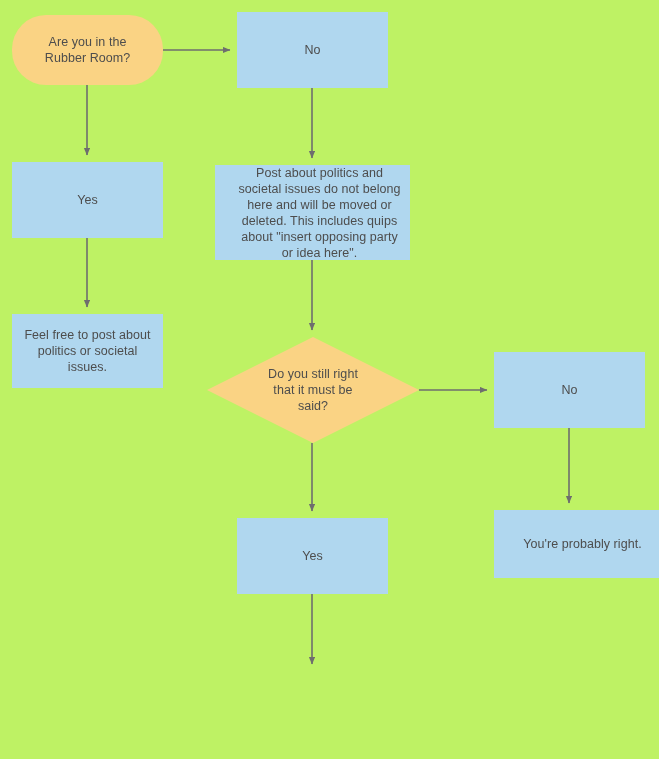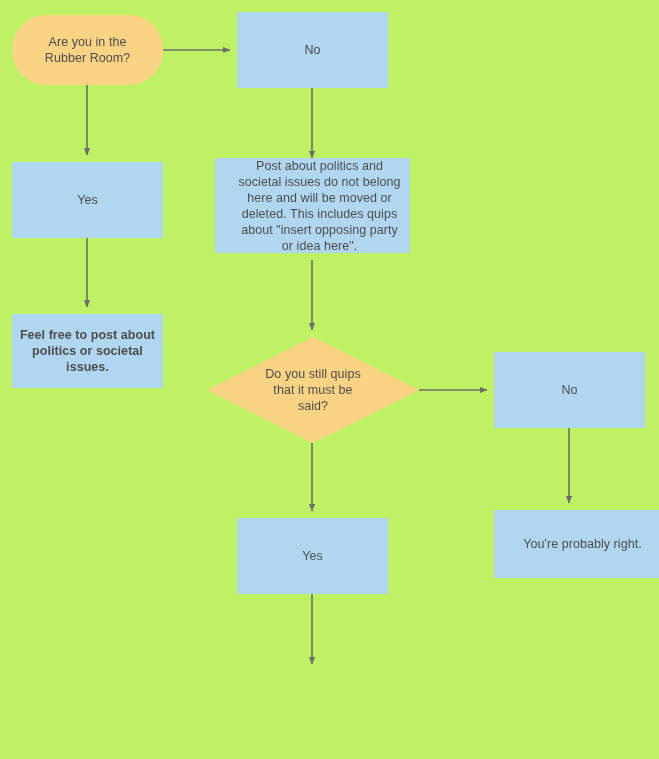--- a/index.html
+++ b/index.html
@@ -91,33 +91,33 @@
   </div>
 
   <div class="node rect" style="left:237px; top:12px; width:151px; height:76px;">
     <span>No</span>
   </div>
 
   <div class="node rect" style="left:12px; top:162px; width:151px; height:76px;">
     <span>Yes</span>
   </div>
 
-  <div class="node rect" style="left:215px; top:158px; width:195px; height:95px;padding-left:20px;">
+  <div class="node rect" style="left:215px; top:165px; width:195px; height:95px;padding-left:20px;">
     <span>Post about politics and societal issues do not belong here and will be moved or deleted. This includes quips about "insert opposing party or idea here".</span>
   </div>
 
-  <div class="node rect" style="left:12px; top:314px; width:151px; height:74px;font-weight:bold;">
+  <div class="node rect" style="left:12px; top:314px; width:151px; height:74px;">
     <span>Feel free to post about
 politics or societal
 issues.</span>
   </div>
 
   <div class="node diamond" style="left:207px; top:337px; width:212px; height:106px;">
     <span class="diamond-shape"></span>
-    <span class="diamond-label">Do you still quips
+    <span class="diamond-label">Do you still right
 that it must be
 said?</span>
   </div>
 
   <div class="node rect" style="left:494px; top:352px; width:151px; height:76px;">
     <span>No</span>
   </div>
 
   <div class="node rect" style="left:494px; top:510px; width:177px; height:68px;">
     <span>You're probably right.</span>

